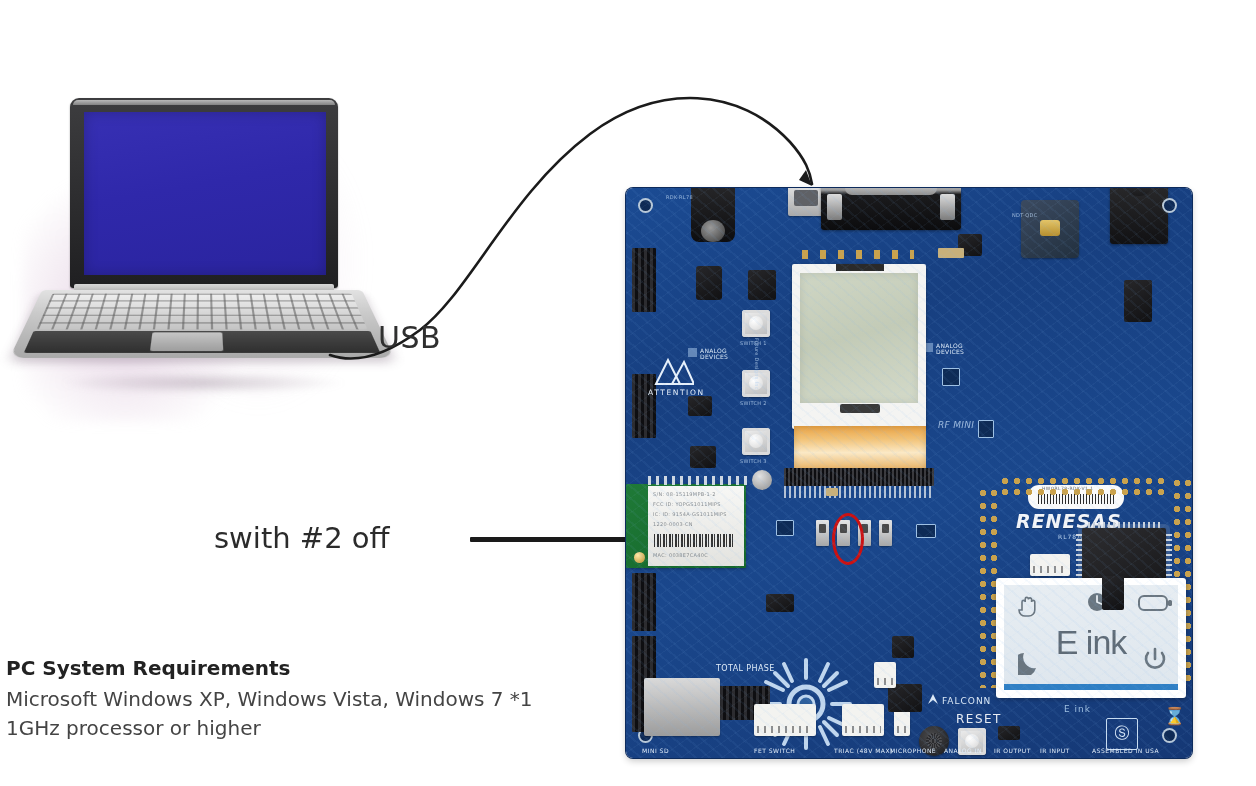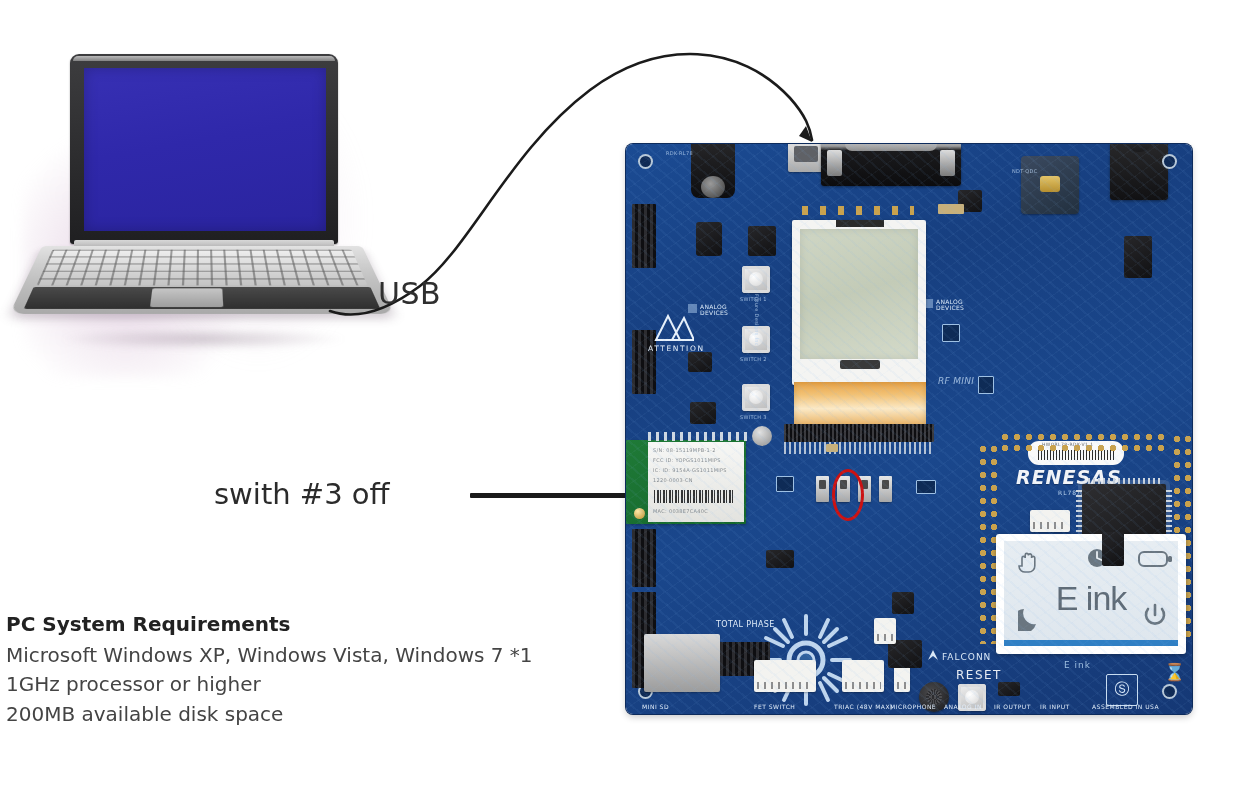--- a/index.html
+++ b/index.html
@@ -1,21 +1,21 @@
 <!DOCTYPE html>
 <html><head>
 <meta charset="utf-8">
 <style>
   html,body{margin:0;padding:0;background:#ffffff;}
   body{
     width:1256px;height:786px;position:relative;overflow:hidden;
     font-family:"DejaVu Sans","Liberation Sans",sans-serif;
     background:#ffffff;
   }
-  .stage{position:absolute;inset:0;}
+  .stage{position:absolute;inset:0;margin-top:44px;}
 
   
   #laptop{position:absolute;left:18px;top:28px;width:340px;height:330px;}
   .halo{
     position:absolute;left:4px;top:100px;width:230px;height:250px;
     background:radial-gradient(ellipse at 45% 55%,rgba(208,176,206,.55) 0%,rgba(222,200,220,.30) 45%,rgba(255,255,255,0) 72%);
     filter:blur(6px);
   }
   .halo2{
     position:absolute;left:130px;top:40px;width:220px;height:300px;
@@ -318,29 +318,28 @@
     </div>
   </div>
 
   <svg id="cable" viewBox="0 0 1256 786">
     <path d="M 330 311 C 355 320 385 312 420 286 C 470 248 510 150 590 90 C 660 38 740 44 790 98 C 806 116 810 128 812 140" fill="none" stroke="#1b1b1b" stroke-width="2.6" stroke-linecap="round"></path>
     <path d="M 806 126 L 812 142 L 799 136 Z" fill="#1b1b1b"></path>
   </svg>
   <div id="usb-label">USB</div>
 
   <div id="debug-note">
-    <div>swith #3 off</div>
+    <div>swith #2 off</div>
   </div>
   <div id="leader"></div>
 
   <div id="reqs">
     <h2>PC System Requirements</h2>
     <p>Microsoft Windows XP, Windows Vista, Windows 7 *1</p>
     <p>1GHz processor or higher</p>
-    <p>200MB available disk space</p>
   </div>
 
   <div id="board">
 
     <div id="dcjack"></div>
     <div id="miniusb"></div>
     <div id="db9">
       <div class="dshell"></div>
       <div class="scrw" style="left:6px"></div>
       <div class="scrw" style="left:119px"></div>

